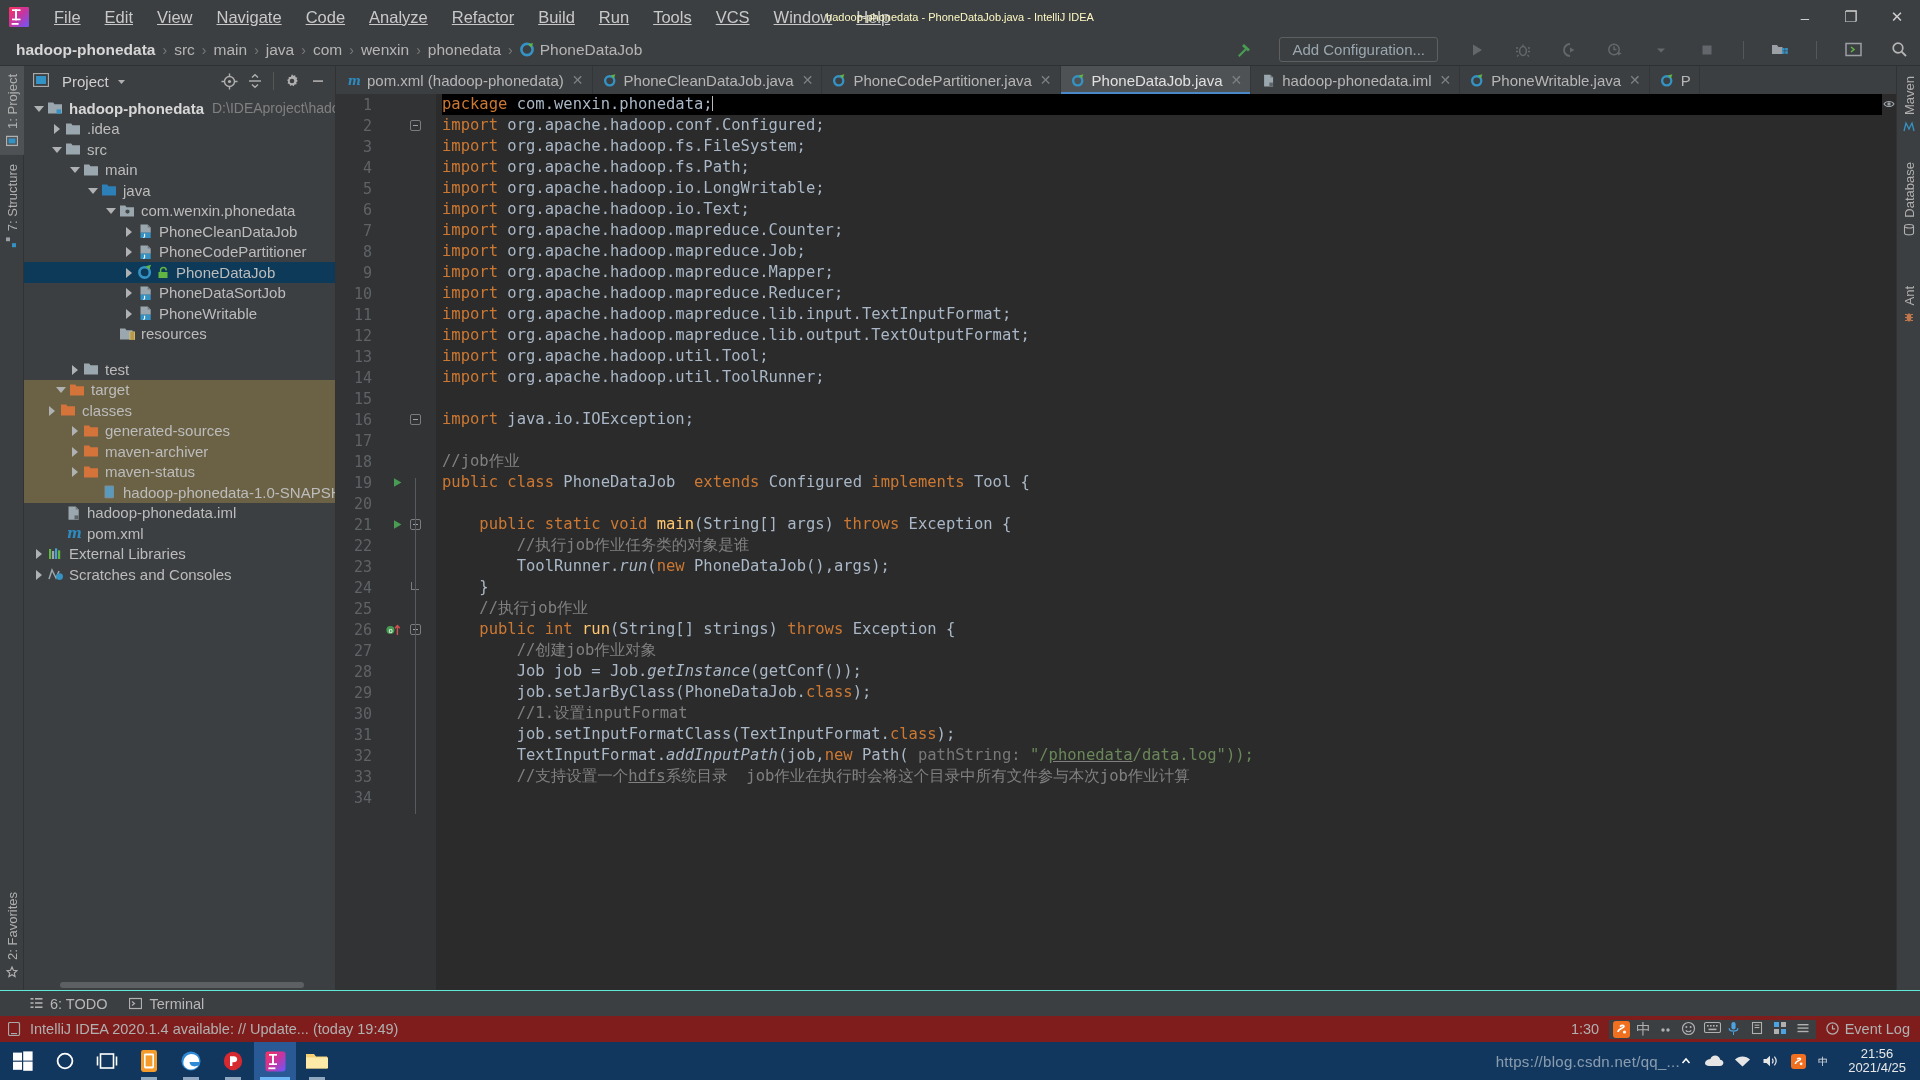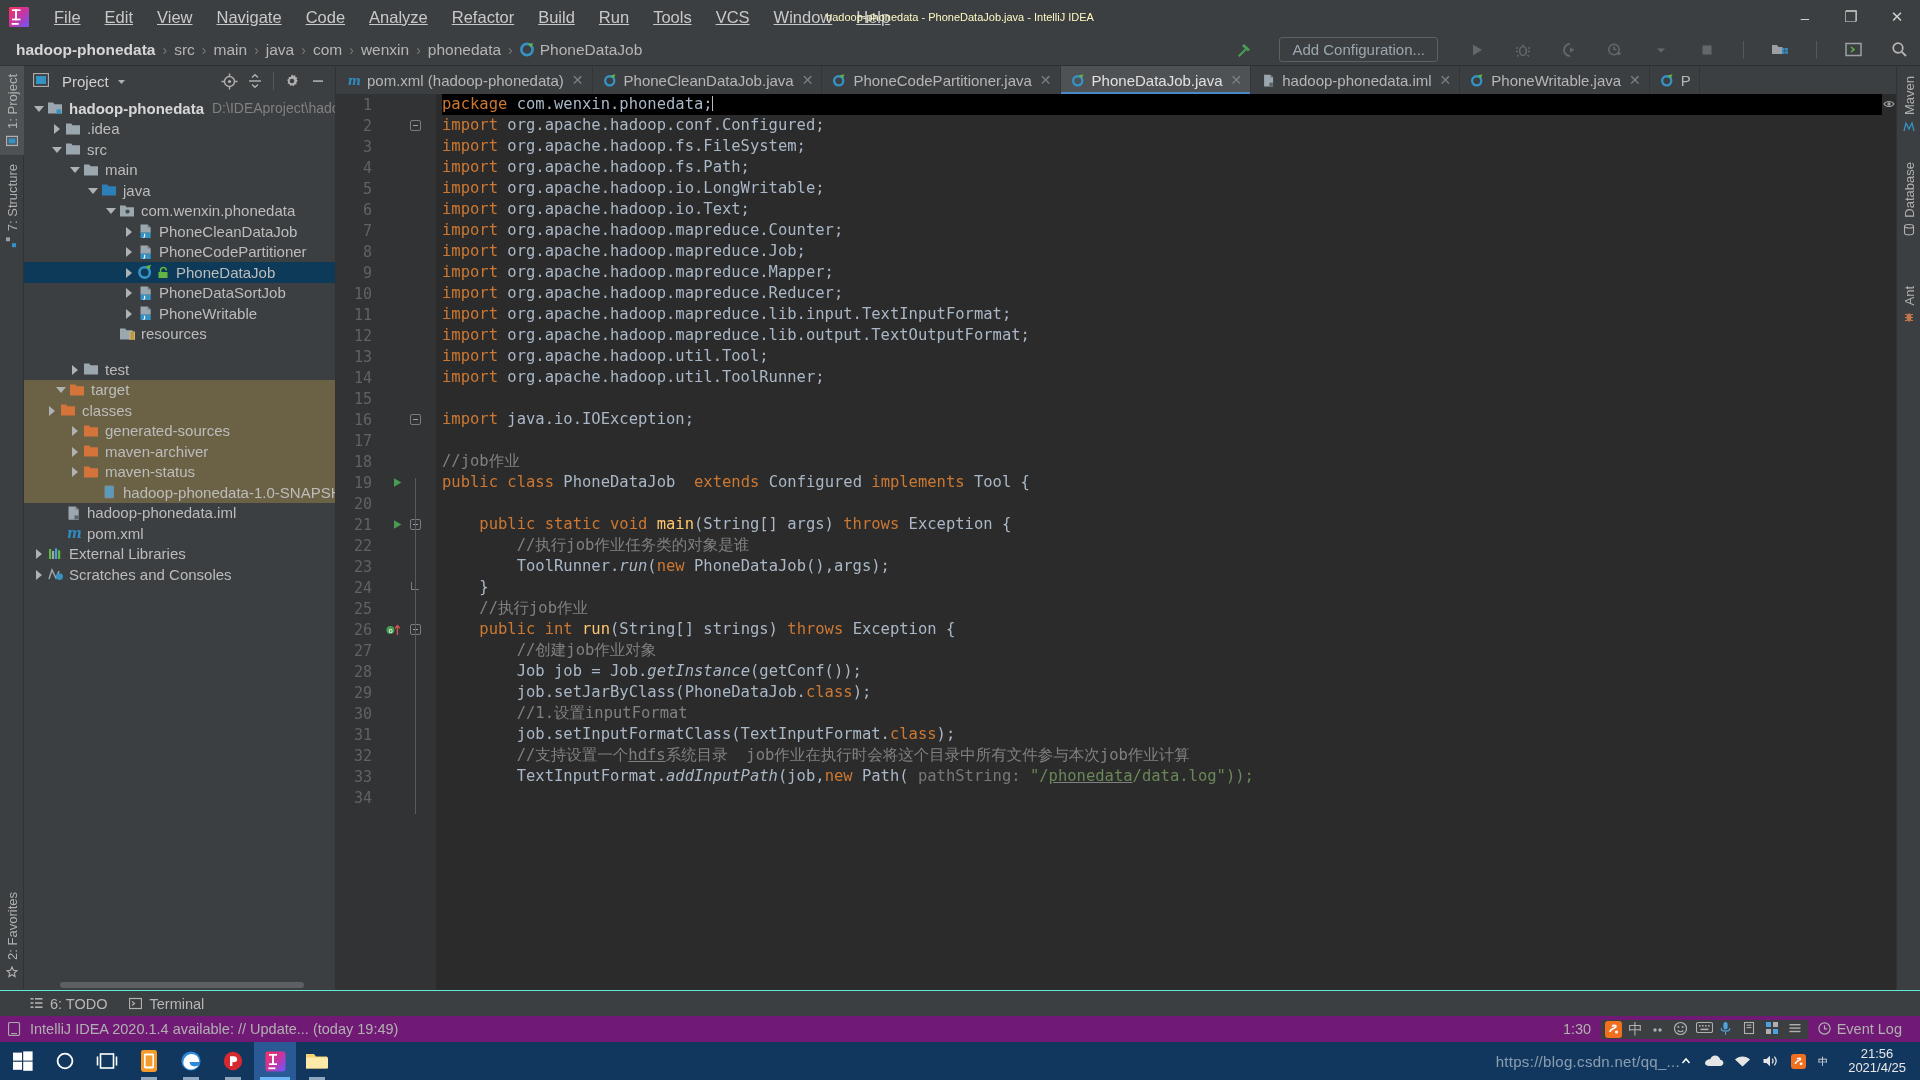--- a/index.html
+++ b/index.html
@@ -116,22 +116,22 @@
   .mk-eye { position:absolute; top:4px; left:1px; width:12px; height:12px; }
 
   .railR { width:24px; background:#3c3f41; flex:0 0 24px; border-left:1px solid #323232;
            position:relative; }
 
   
   .toolwin { height:26px; flex:0 0 26px; background:#3c3f41; display:flex; align-items:center;
              padding-left:30px; gap:22px; border-top:1px solid #5eead4; }
   .tw-item { display:flex; align-items:center; gap:6px; font-size:14.5px; color:#b7b7b7; }
   .tw-ico { width:14px; height:14px; position:relative; flex:0 0 14px; }
-  .statusbar { height:26px; flex:0 0 26px; background:#701a75; display:flex; align-items:center;
-               padding:0 18px 0 8px; font-size:14.5px; color:#b0b0b0; }
+  .statusbar { height:26px; flex:0 0 26px; background:#7f1d1d; display:flex; align-items:center;
+               padding:0 10px 0 8px; font-size:14.5px; color:#b0b0b0; }
   .sb-msg { margin-left:8px; }
   .sb-right { margin-left:auto; display:flex; align-items:center; gap:10px; }
   .ime { display:flex; align-items:center; gap:7px; background:#3c3f41; padding:0 4px; }
   .ime-ico { width:16px; height:16px; position:relative; }
   .eventlog { display:flex; align-items:center; gap:5px; }
 
   
   .taskbar { height:38px; flex:0 0 38px; background:#12375e; display:flex; align-items:center;
              padding-left:2px; }
   .tb-ico { width:42px; height:38px; display:flex; align-items:center; justify-content:center;
@@ -830,22 +830,22 @@
             <div class="cline"><span class="cm">        //执行job作业任务类的对象是谁</span></div>
             <div class="cline"><span>        ToolRunner.</span><span class="it">run</span><span>(</span><span class="kw">new </span><span>PhoneDataJob(),args);</span></div>
             <div class="cline"><span>    }</span></div>
             <div class="cline"><span class="cm">    //执行job作业</span></div>
             <div class="cline"><span class="kw">    public int </span><span class="fn">run</span><span>(String[] strings) </span><span class="kw">throws </span><span>Exception {</span></div>
             <div class="cline"><span class="cm">        //创建job作业对象</span></div>
             <div class="cline"><span>        Job job = Job.</span><span class="it">getInstance</span><span>(getConf());</span></div>
             <div class="cline"><span>        job.setJarByClass(PhoneDataJob.</span><span class="kw">class</span><span>);</span></div>
             <div class="cline"><span class="cm">        //1.设置inputFormat</span></div>
             <div class="cline"><span>        job.setInputFormatClass(TextInputFormat.</span><span class="kw">class</span><span>);</span></div>
+            <div class="cline"><span>        TextInputFormat.</span><span class="it">addInputPath</span><span>(job,</span><span class="kw">new </span><span>Path( </span><span class="hint">pathString: </span><span class="st">"/</span><span class="st und">phonedata</span><span class="st">/data.log"));</span></div>
             <div class="cline"><span class="cm">        //支持设置一个</span><span class="cm und">hdfs</span><span class="cm">系统目录  job作业在执行时会将这个目录中所有文件参与本次job作业计算</span></div>
-            <div class="cline"><span>        TextInputFormat.</span><span class="it">addInputPath</span><span>(job,</span><span class="kw">new </span><span>Path( </span><span class="hint">pathString: </span><span class="st">"/</span><span class="st und">phonedata</span><span class="st">/data.log"));</span></div>
             <div class="cline"></div>
           </div>
         <div class="markstrip">
           <span class="mk-eye">
             <svg width="12" height="12" viewBox="0 0 12 12">
                 <path d="M1 6 C3 2.6 9 2.6 11 6 C9 9.4 3 9.4 1 6 Z" fill="none" stroke="#9aa0a6" stroke-width="1.1"></path>
                 <circle cx="6" cy="6" r="1.7" fill="#9aa0a6"></circle>
               </svg>
           </span>
         </div>

